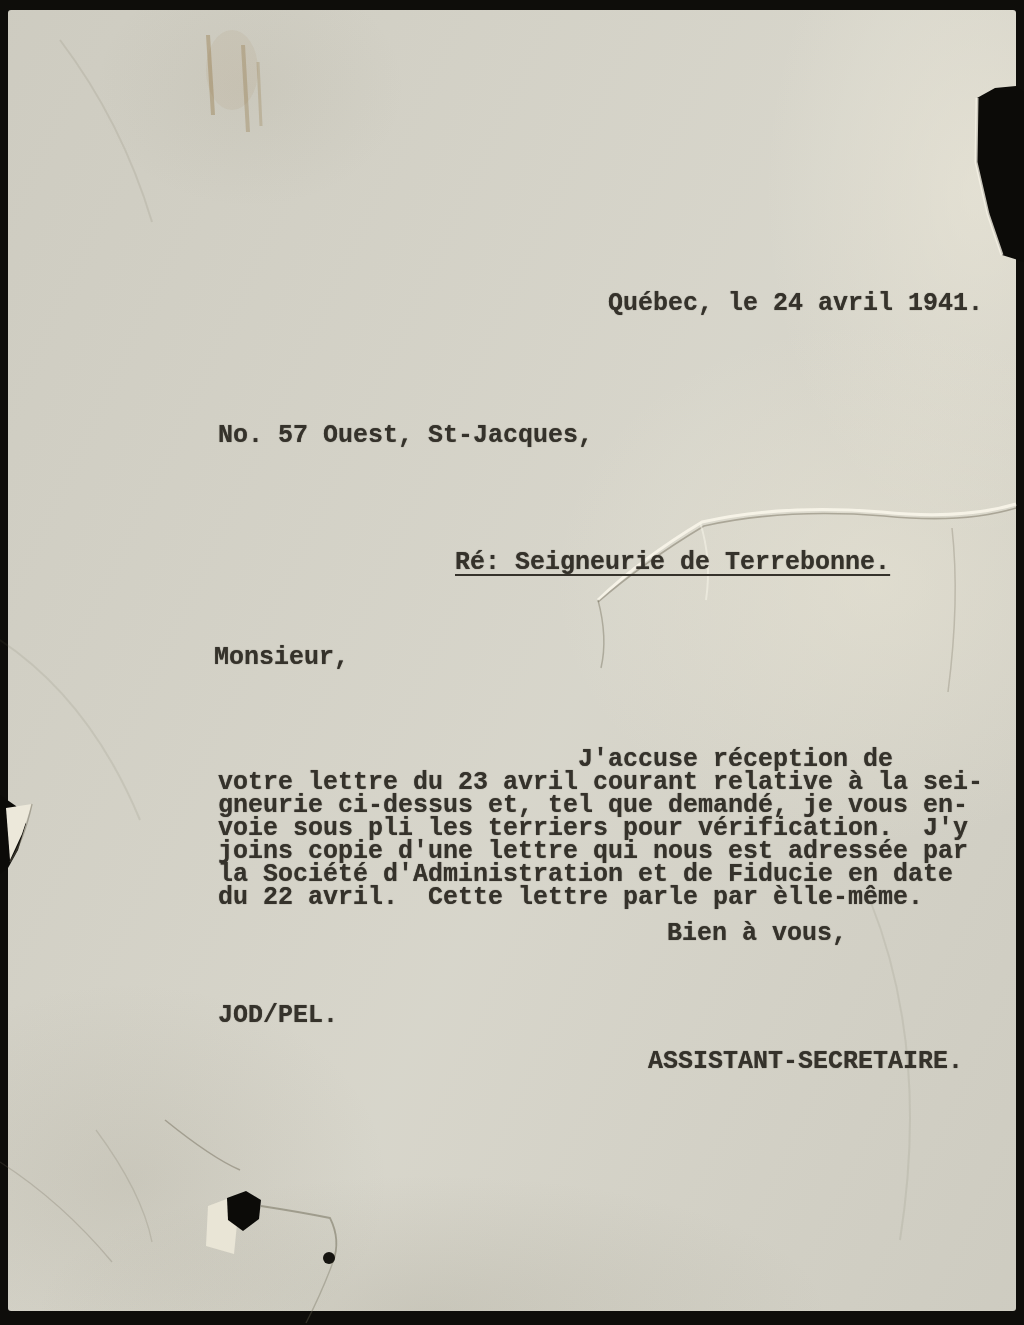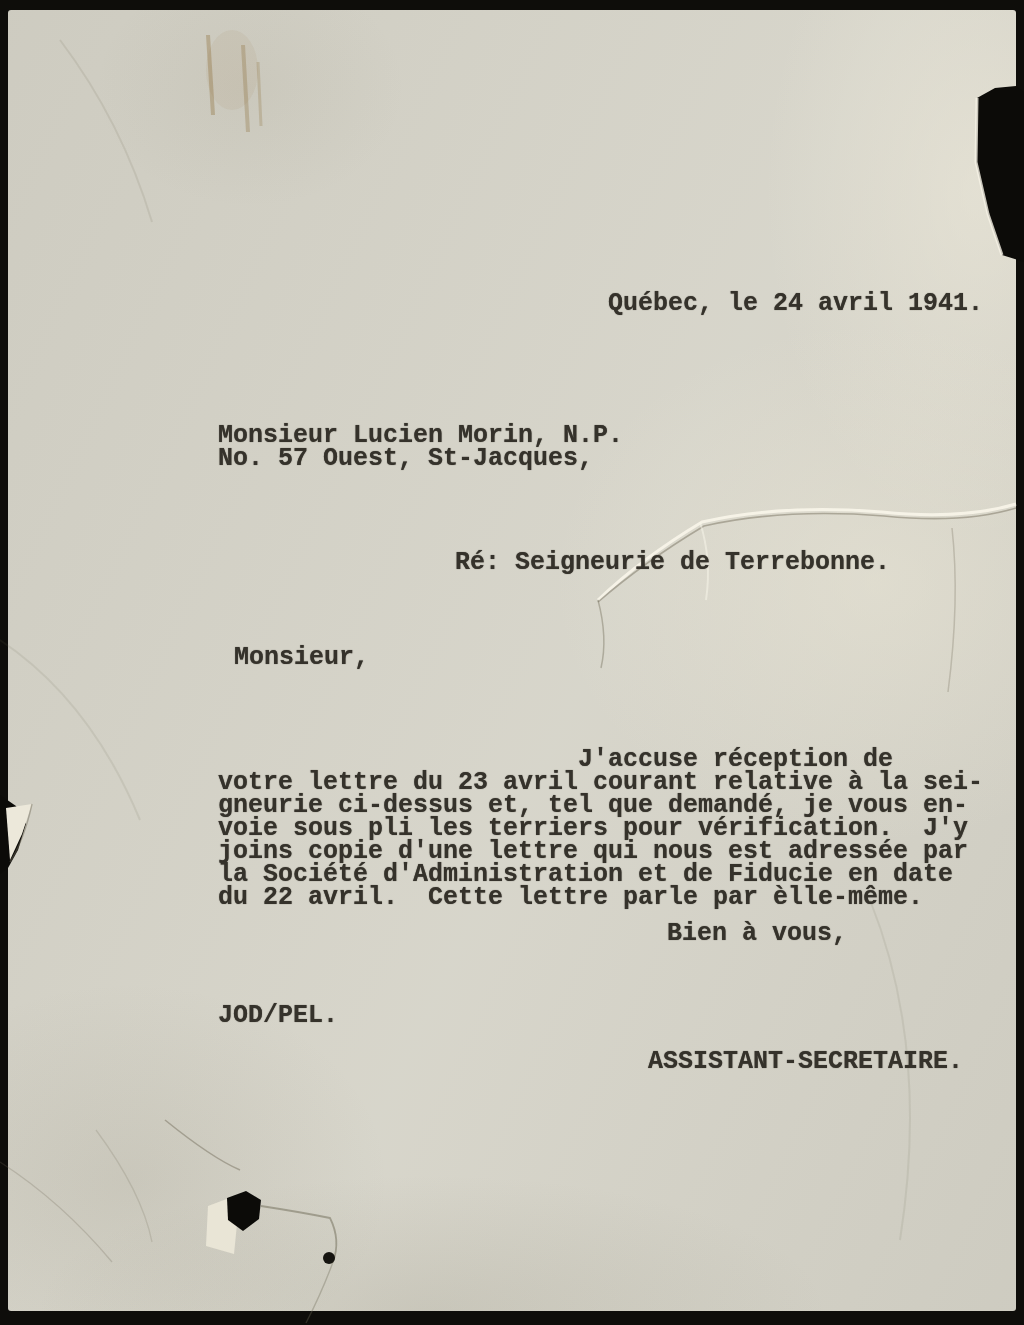--- a/index.html
+++ b/index.html
@@ -29,21 +29,21 @@
   .typed{
     position:absolute;
     color:var(--ink);
     font-size:25px;
     font-weight:bold;
     line-height:23px;
     letter-spacing:0;
     white-space:pre;
     text-shadow:0 0 1px rgba(45,42,34,.75);
   }
-  .subject{text-underline-offset:5px;text-decoration-thickness:2px;}
+  .subject{text-decoration:underline;text-underline-offset:5px;text-decoration-thickness:2px;}
   .body-block .body-line:first-child{text-indent:360px;margin-top:20px;}
   .sig-name{padding-left:7px;}
 </style>
 </head>
 <body>
 
 <div class="paper"></div>
 
 <svg class="damage" width="1024" height="1325" viewBox="0 0 1024 1325">
 
@@ -74,25 +74,25 @@
   <path d="M0 1162 Q 62 1202 112 1262" stroke="rgba(110,105,86,.25)" stroke-width="1.4" fill="none"></path>
   <path d="M96 1130 Q 142 1192 152 1242" stroke="rgba(110,105,86,.20)" stroke-width="1.3" fill="none"></path>
 
   <path d="M60 40 Q 122 122 152 222" stroke="rgba(110,105,86,.14)" stroke-width="2" fill="none"></path>
   <path d="M0 640 Q 90 700 140 820" stroke="rgba(110,105,86,.12)" stroke-width="2" fill="none"></path>
   <path d="M870 900 Q 930 1050 900 1240" stroke="rgba(110,105,86,.12)" stroke-width="2" fill="none"></path>
 </svg>
 
 <div class="typed" style="left:608px;top:292px">Québec, le 24 avril 1941.</div>
 
-<div class="typed" style="left:218px;top:424px"><div class="addr-line">Monsieur Lucien Morin, N.P.</div><div class="addr-line">No. 57 Ouest, St-Jacques,</div></div>
+<div class="typed" style="left:218px;top:424px"><div class="addr-line">No. 57 Ouest, St-Jacques,</div></div>
 
 <div class="typed subject" style="left:455px;top:551px">Ré: Seigneurie de Terrebonne.</div>
 
-<div class="typed" style="left:234px;top:646px">Monsieur,</div>
+<div class="typed" style="left:214px;top:646px">Monsieur,</div>
 
 <div class="typed body-block" style="left:218px;top:728px"><div class="body-line">J'accuse réception de</div><div class="body-line">votre lettre du 23 avril courant relative à la sei-</div><div class="body-line">gneurie ci-dessus et, tel que demandé, je vous en-</div><div class="body-line">voie sous pli les terriers pour vérification.  J'y</div><div class="body-line">joins copie d'une lettre qui nous est adressée par</div><div class="body-line">la Société d'Administration et de Fiducie en date</div><div class="body-line">du 22 avril.  Cette lettre parle par èlle-même.</div></div>
 
 <div class="typed" style="left:667px;top:922px">Bien à vous,</div>
 
 <div class="typed" style="left:218px;top:1004px">JOD/PEL.</div>
 
 <div class="typed" style="left:648px;top:1004px">
   <div>ASSISTANT-SECRETAIRE.</div>
 </div>

